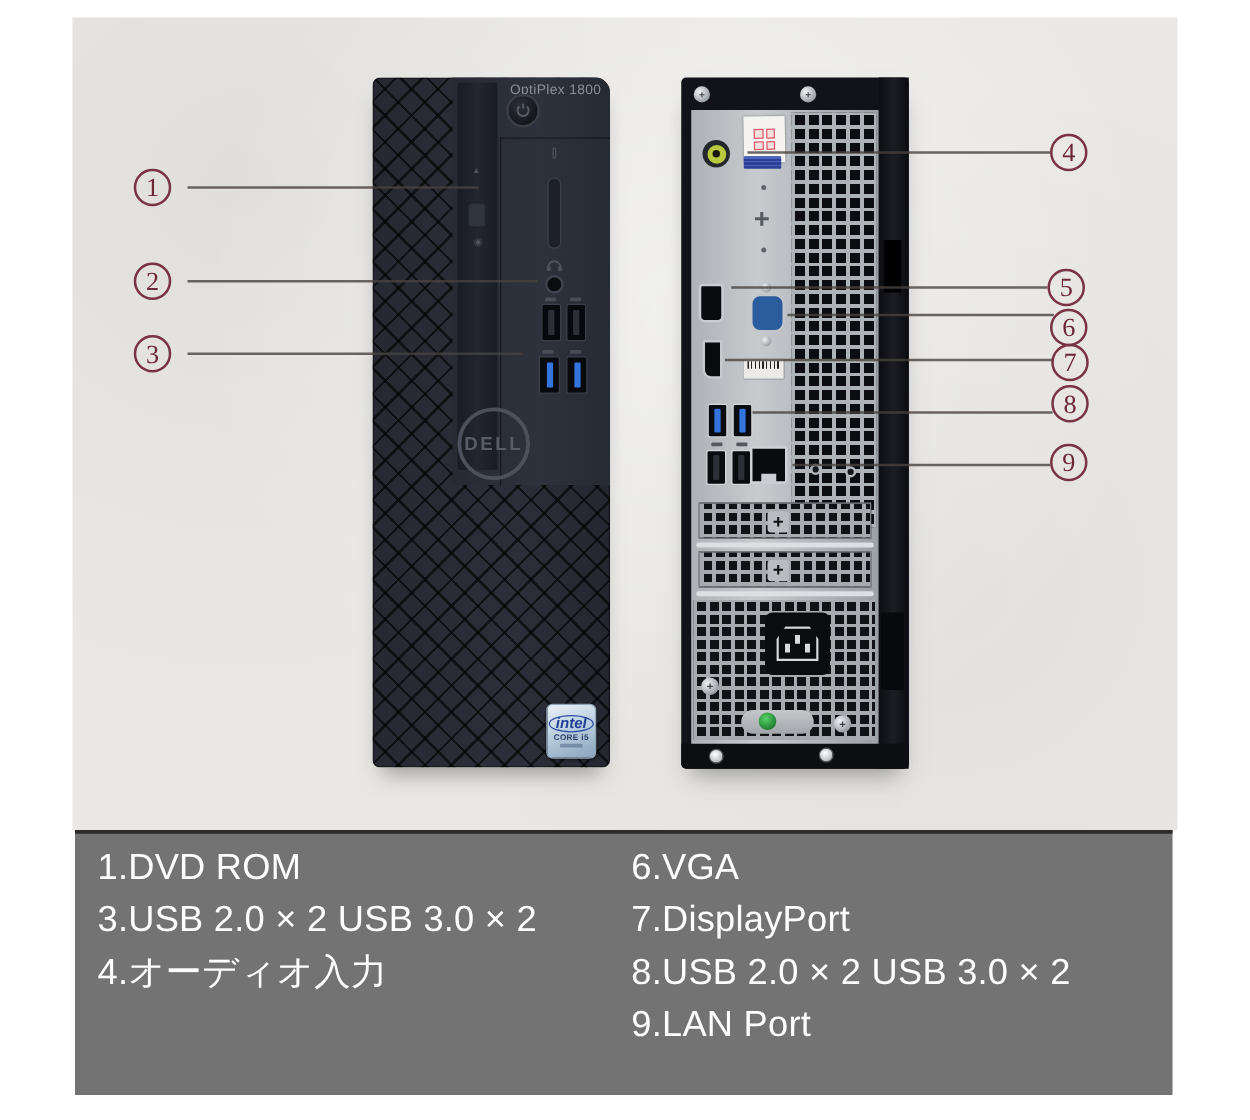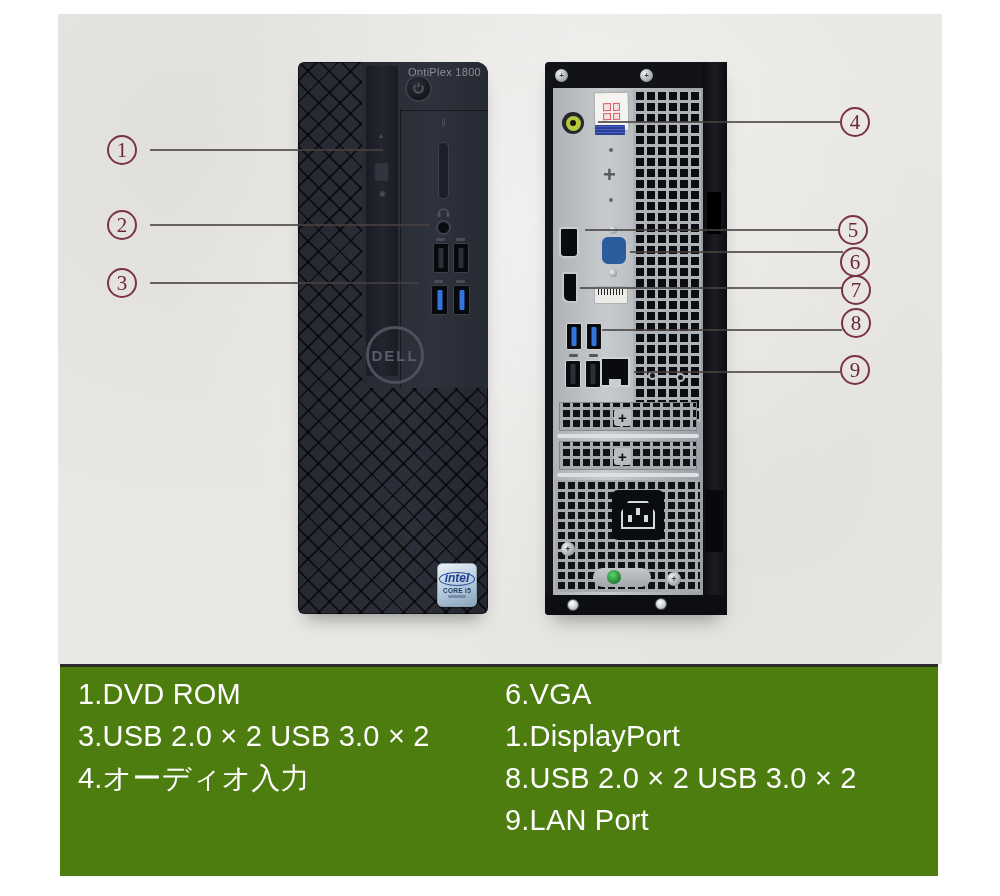--- a/index.html
+++ b/index.html
@@ -210,21 +210,21 @@
     position:absolute; width:30px; height:30px; border-radius:50%;
     border:2px solid #7a3342; color:#6d2634;
     display:flex; align-items:center; justify-content:center;
     font-size:21px; font-family:"Liberation Serif", serif;
   }
   .callout-line { position:absolute; height:2px; background:rgba(72,66,62,.8); }
 
   
   #legend {
     position:absolute; left:60px; top:664px; width:878px; height:212px;
-    background:#4d7c0f; border-top:3px solid #2e2c2a;
+    background:#737373; border-top:3px solid #2e2c2a;
   }
   .legend-col { position:absolute; top:6px; display:flex; flex-direction:column; }
   .legend-item {
     height:42px; line-height:42px; font-size:29px; color:#fdfdfd;
     letter-spacing:.2px; white-space:nowrap;
   }
   #legend-left { left:18px; }
   #legend-right { left:445px; }
 </style>
 </head>
@@ -390,18 +390,18 @@
   <div class="callout-circle" style="left:840px; top:355px;">9</div>
 
   <div id="legend">
     <div class="legend-col" id="legend-left">
       <div class="legend-item">1.DVD ROM</div>
       <div class="legend-item">3.USB 2.0 × 2 USB 3.0 × 2</div>
       <div class="legend-item">4.オーディオ入力</div>
     </div>
     <div class="legend-col" id="legend-right">
       <div class="legend-item">6.VGA</div>
-      <div class="legend-item">1.DisplayPort</div>
+      <div class="legend-item">7.DisplayPort</div>
       <div class="legend-item">8.USB 2.0 × 2 USB 3.0 × 2</div>
       <div class="legend-item">9.LAN Port</div>
     </div>
   </div>
 </div>
 
 </body></html>

